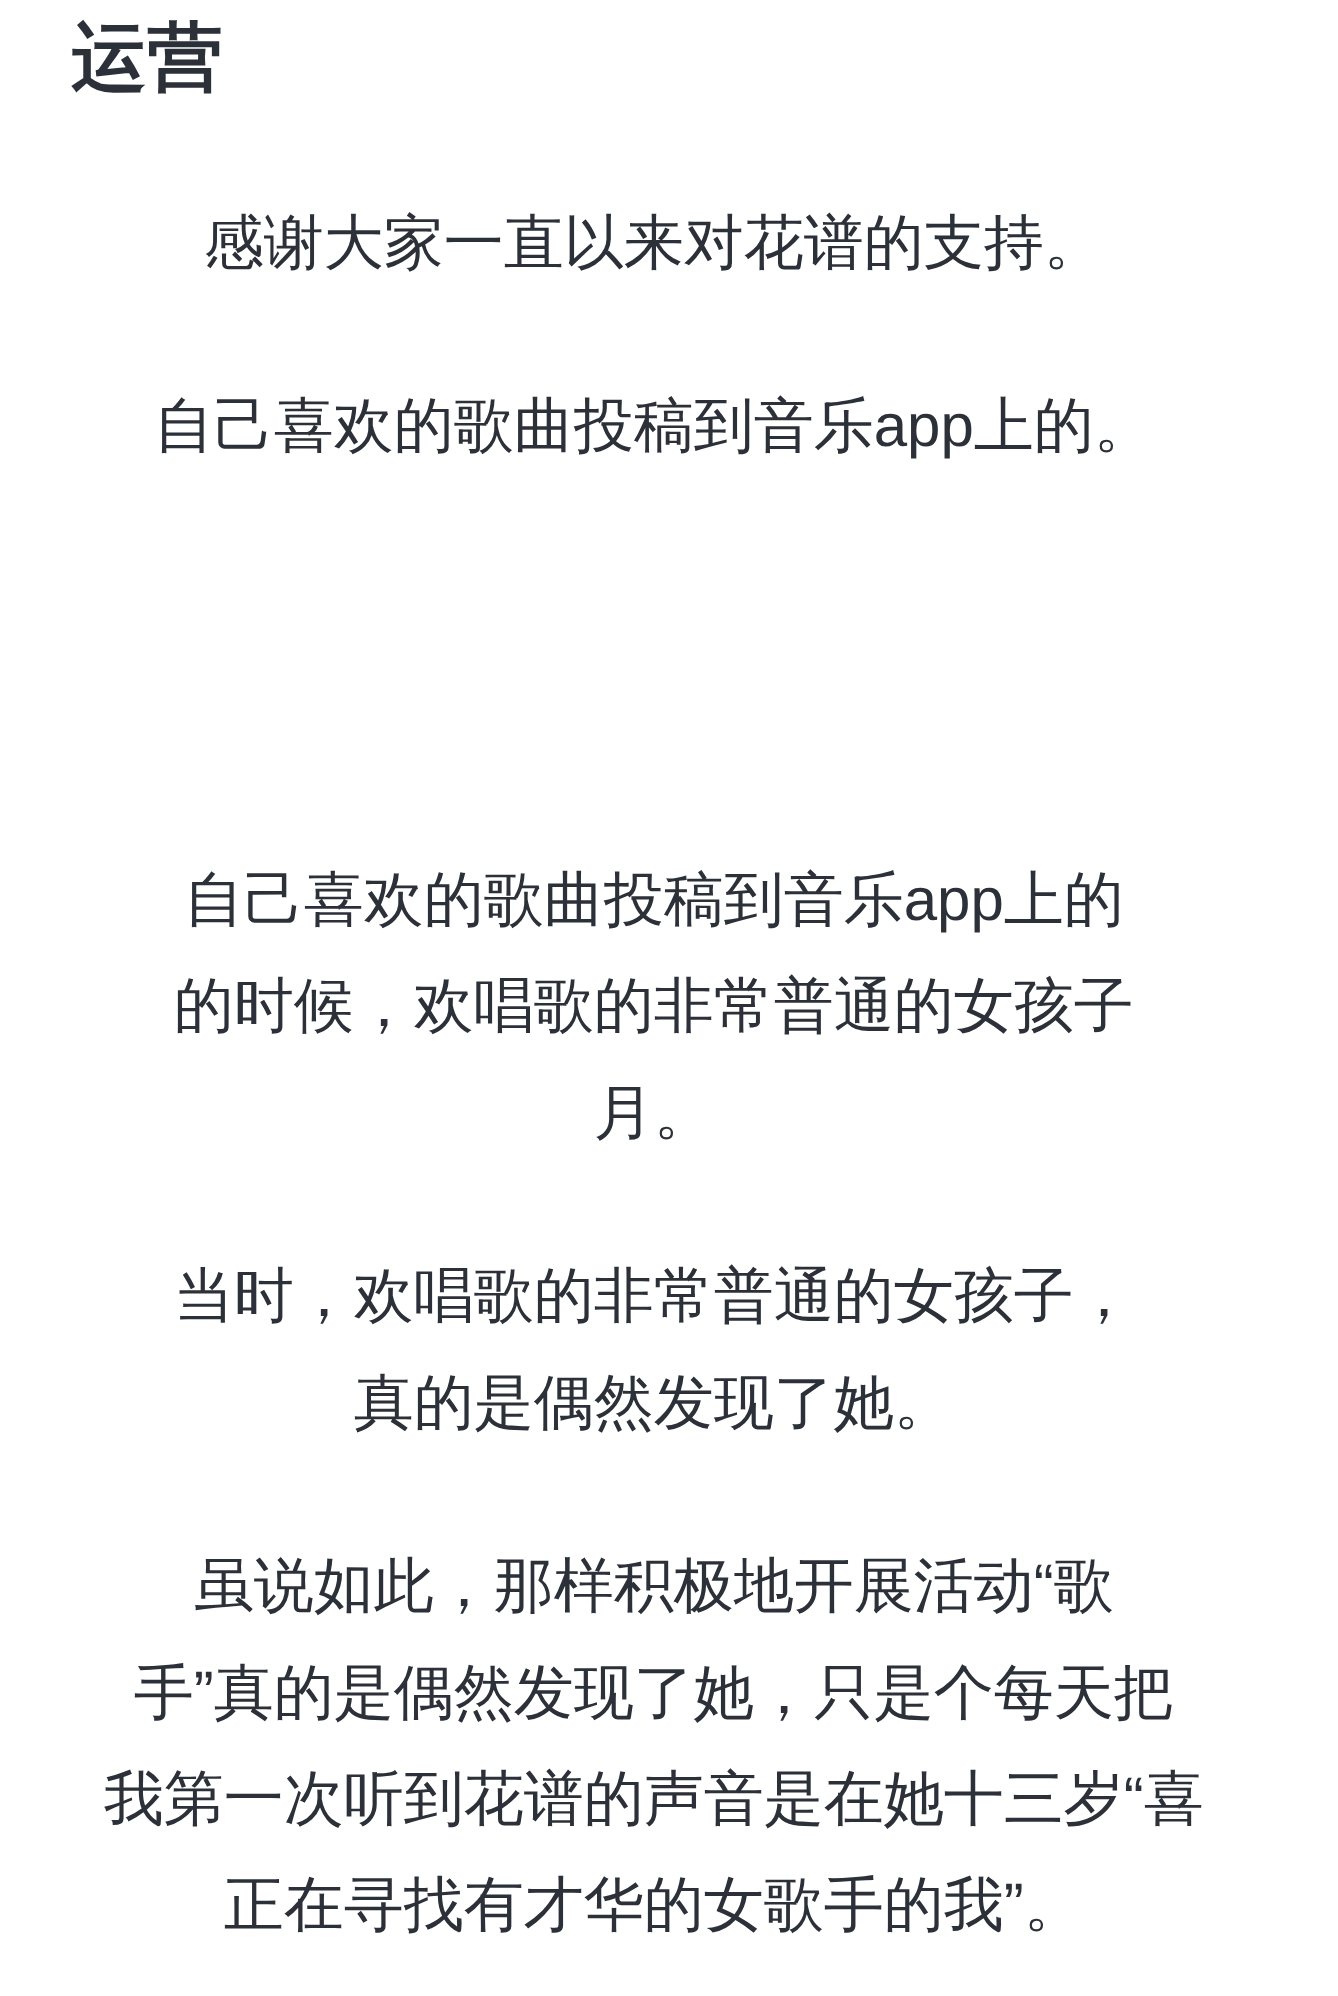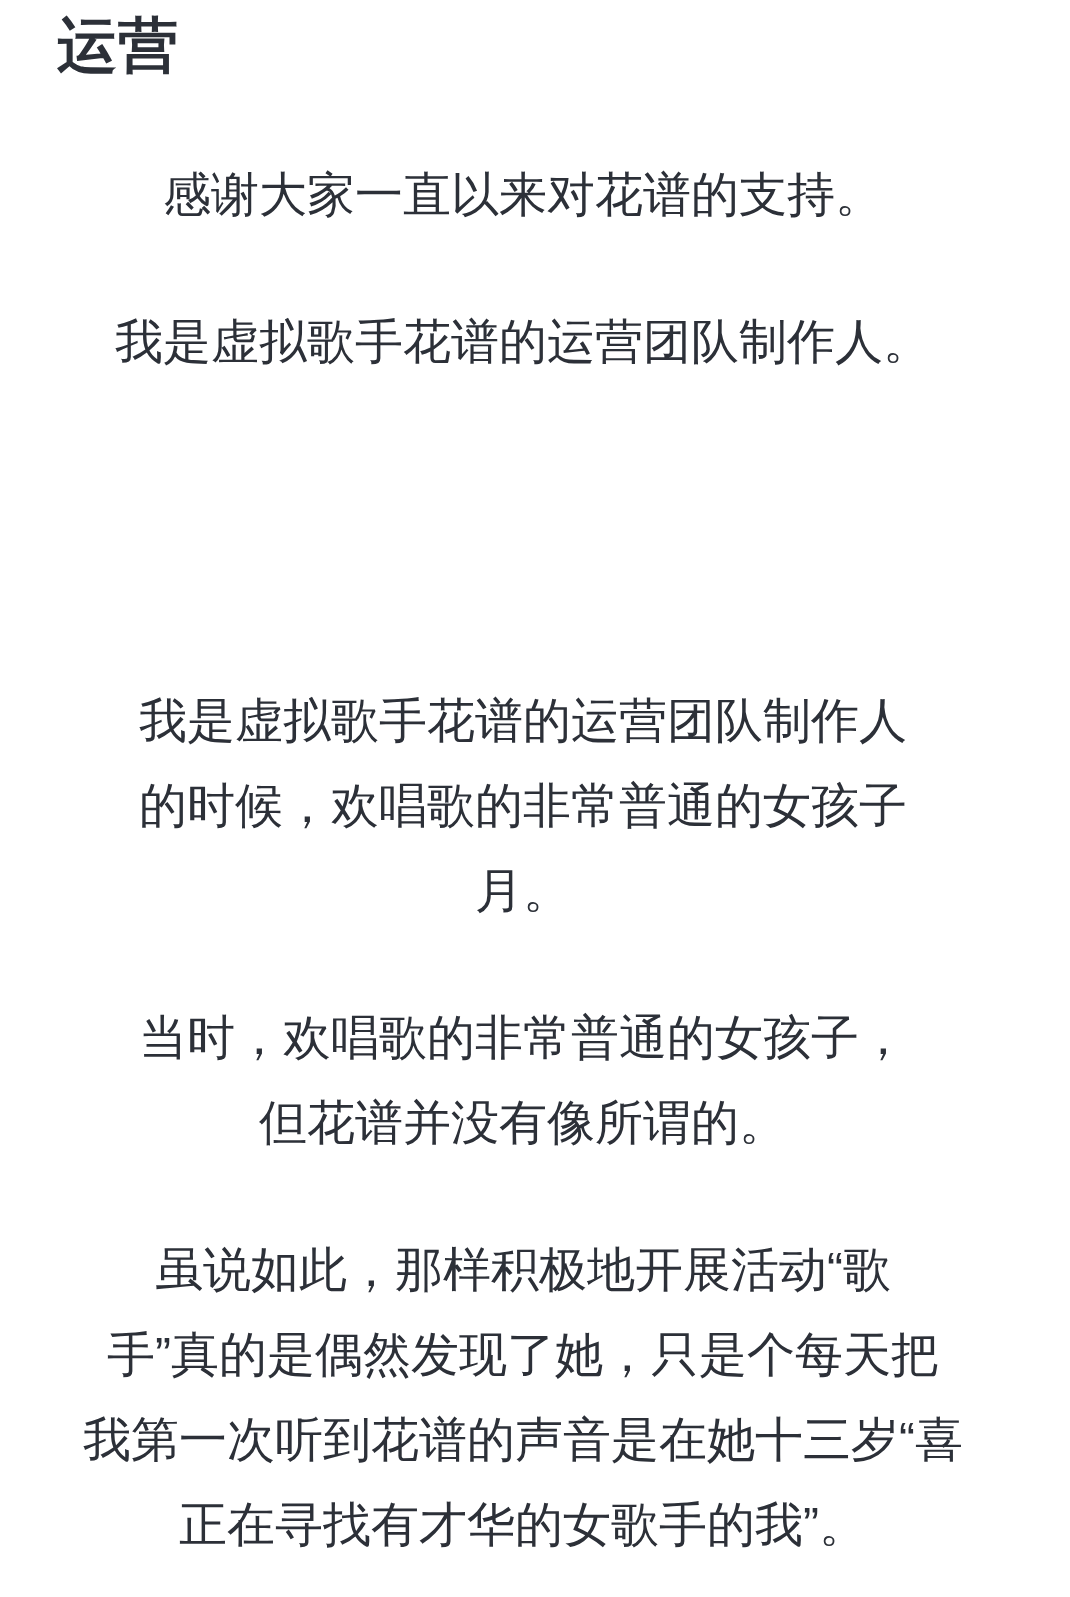--- a/index.html
+++ b/index.html
@@ -46,34 +46,34 @@
 
 <div class="article">
 
   <h1 class="heading">运营</h1>
 
   <div class="para">
     <span class="line">感谢大家一直以来对花谱的支持。</span>
   </div>
 
   <div class="para">
-    <span class="line">我是虚拟歌手花谱的运营团队制作人。</span>
+    <span class="line">自己喜欢的歌曲投稿到音乐app上的。</span>
   </div>
 
   <div class="blank-gap"></div>
 
   <div class="para">
-    <span class="line">我是虚拟歌手花谱的运营团队制作人</span>
+    <span class="line">自己喜欢的歌曲投稿到音乐app上的</span>
     <span class="line">的时候，欢唱歌的非常普通的女孩子</span>
     <span class="line">月。</span>
   </div>
 
   <div class="para">
     <span class="line">当时，欢唱歌的非常普通的女孩子，</span>
-    <span class="line">但花谱并没有像所谓的。</span>
+    <span class="line">真的是偶然发现了她。</span>
   </div>
 
   <div class="para">
     <span class="line">虽说如此，那样积极地开展活动“歌</span>
     <span class="line">手”真的是偶然发现了她，只是个每天把</span>
     <span class="line">我第一次听到花谱的声音是在她十三岁“喜</span>
     <span class="line">正在寻找有才华的女歌手的我”。</span>
   </div>
 
 </div>

